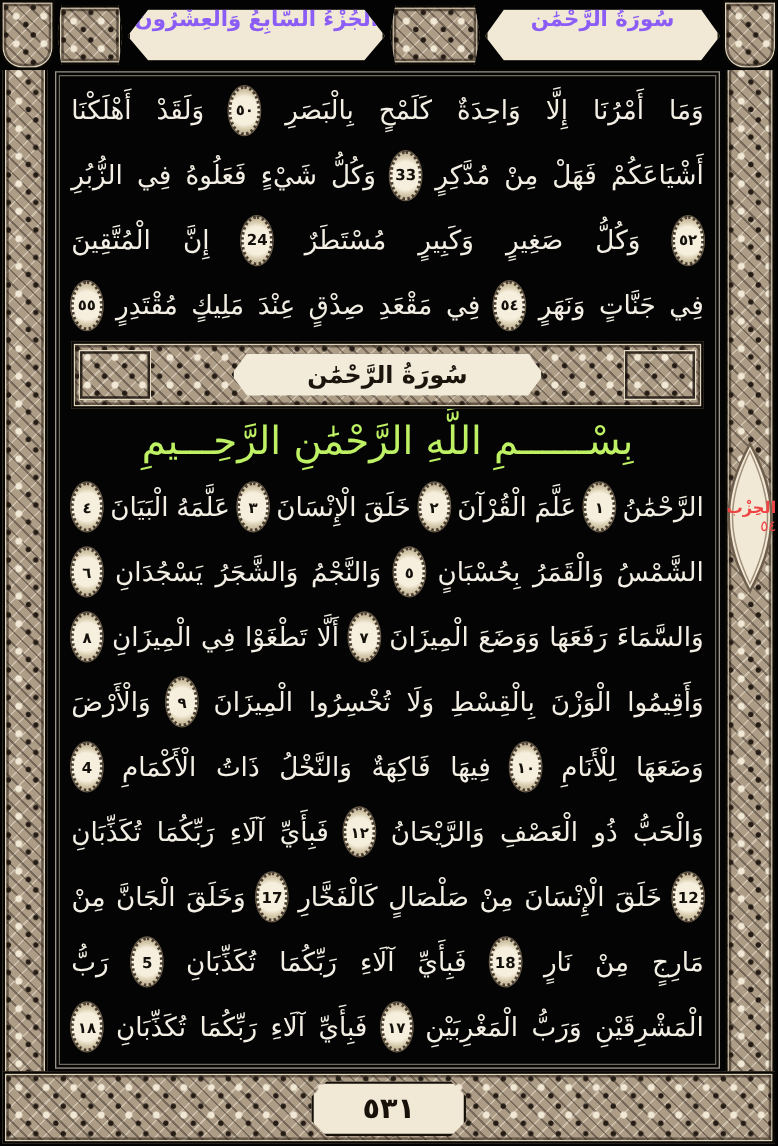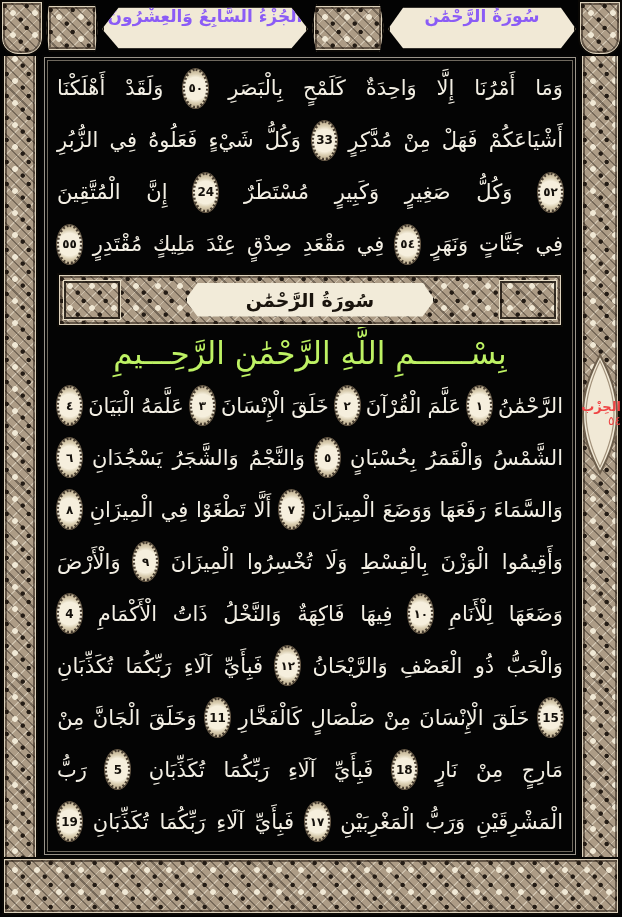--- a/index.html
+++ b/index.html
@@ -266,27 +266,27 @@
           <span class="w">ذُو</span>
           <span class="w">الْعَصْفِ</span>
           <span class="w">وَالرَّيْحَانُ</span>
           <span class="verse-badge">١٢</span>
           <span class="w">فَبِأَيِّ</span>
           <span class="w">آلَاءِ</span>
           <span class="w">رَبِّكُمَا</span>
           <span class="w">تُكَذِّبَانِ</span>
         </div>
         <div class="quran-line">
-          <span class="verse-badge">15</span>
+          <span class="verse-badge">12</span>
           <span class="w">خَلَقَ</span>
           <span class="w">الْإِنْسَانَ</span>
           <span class="w">مِنْ</span>
           <span class="w">صَلْصَالٍ</span>
           <span class="w">كَالْفَخَّارِ</span>
-          <span class="verse-badge">11</span>
+          <span class="verse-badge">17</span>
           <span class="w">وَخَلَقَ</span>
           <span class="w">الْجَانَّ</span>
           <span class="w">مِنْ</span>
         </div>
         <div class="quran-line">
           <span class="w">مَارِجٍ</span>
           <span class="w">مِنْ</span>
           <span class="w">نَارٍ</span>
           <span class="verse-badge">18</span>
           <span class="w">فَبِأَيِّ</span>
@@ -298,30 +298,33 @@
         </div>
         <div class="quran-line">
           <span class="w">الْمَشْرِقَيْنِ</span>
           <span class="w">وَرَبُّ</span>
           <span class="w">الْمَغْرِبَيْنِ</span>
           <span class="verse-badge">١٧</span>
           <span class="w">فَبِأَيِّ</span>
           <span class="w">آلَاءِ</span>
           <span class="w">رَبِّكُمَا</span>
           <span class="w">تُكَذِّبَانِ</span>
-          <span class="verse-badge">19</span>
+          <span class="verse-badge">١٨</span>
         </div>
       </div>
   </div>
 
   <div id="hizb">
     <svg viewBox="0 0 42 124" width="42" height="124">
       <path d="M21,3 C31,22 38,40 38,62 C38,84 31,102 21,121 C11,102 4,84 4,62 C4,40 11,22 21,3 Z" fill="#f1e9d6" stroke="#6e5f4c" stroke-width="2"></path>
       <path d="M21,9 C29,26 35,43 35,62 C35,81 29,98 21,115 C13,98 7,81 7,62 C7,43 13,26 21,9 Z" fill="none" stroke="#a2917a" stroke-width="1.2"></path>
     </svg>
     <div class="hizb-text">
       <span class="hizb-label">الحِزْب</span>
       <span class="hizb-num">٥٤</span>
     </div>
   </div>
 
+  <div id="page-num-cartouche">
+    <span>٥٣١</span>
+  </div>
 
 </div>
 
 </body></html>

